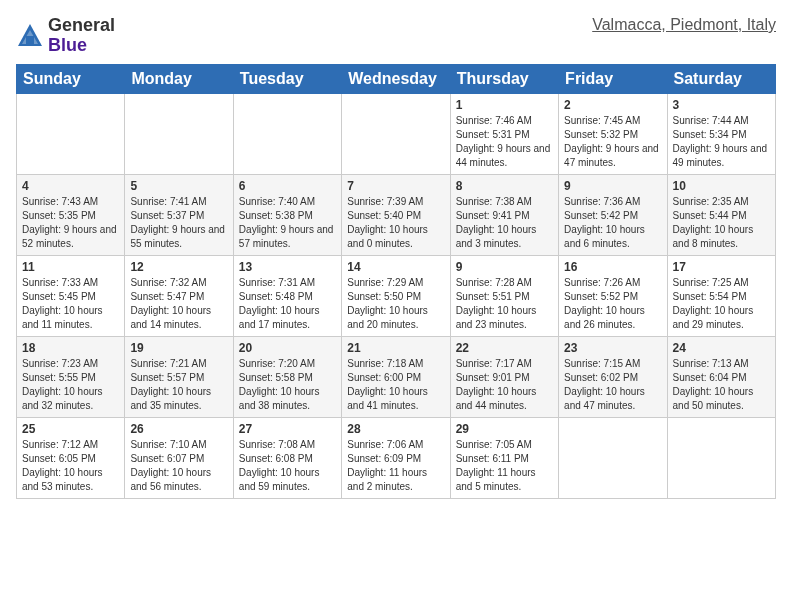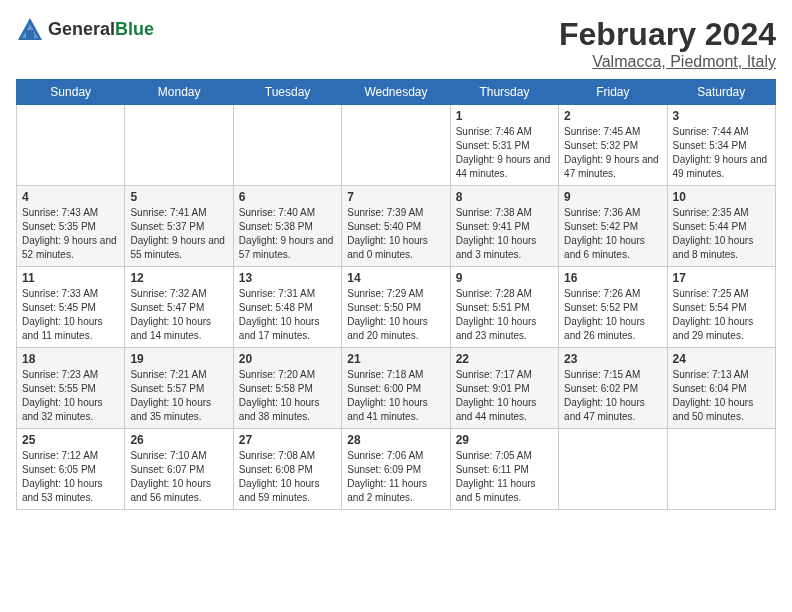--- a/index.html
+++ b/index.html
@@ -20,32 +20,32 @@
       justify-content: space-between;
       align-items: flex-start;
       margin-bottom: 8px;
     }
     .logo {
       display: flex;
       align-items: center;
     }
     .logo-text {
       display: flex;
-      flex-direction: row;
+      flex-direction: column;
       line-height: 1.1;
     }
     .logo-general {
       font-size: 18px;
       font-weight: bold;
       color: #333;
     }
     .logo-blue {
       font-size: 18px;
       font-weight: bold;
-      color: #15803d;
+      color: #4c1d95;
     }
     .logo-icon {
       width: 28px;
       height: 28px;
       margin-right: 4px;
     }
     .title-block {
       text-align: right;
     }
     .month-title {
@@ -59,24 +59,24 @@
       text-decoration: underline;
     }
     .calendar-table {
       width: 100%;
       border-collapse: collapse;
       font-size: 11px;
     }
     .calendar-table th {
       background: #2e6db4;
       color: #fff;
-      text-align: center;
+      text-align: left;
       padding: 5px 6px;
-      font-size: 12px;
-      font-weight: normal;
+      font-size: 16px;
+      font-weight: bold;
       border: 1px solid #2e6db4;
     }
     .calendar-table td {
       border: 1px solid #ccc;
       vertical-align: top;
       padding: 4px 5px;
       width: 108px;
       height: 80px;
       background: #fff;
     }
@@ -109,21 +109,20 @@
         <polygon points="14,2 26,24 2,24" fill="#2e6db4"></polygon>
         <polygon points="14,8 22,22 6,22" fill="#fff" opacity="0.3"></polygon>
         <rect x="10" y="14" width="8" height="8" fill="#2e6db4"></rect>
       </svg>
       <div class="logo-text">
         <span class="logo-general">General</span>
         <span class="logo-blue">Blue</span>
       </div>
     </div>
     <div class="title-block">
-      <div class="month-title">February 2024</div>
       <div class="location-title">Valmacca, Piedmont, Italy</div>
     </div>
   </div>
 
   <table class="calendar-table">
     <thead>
       <tr>
         <th>Sunday</th>
         <th>Monday</th>
         <th>Tuesday</th>

